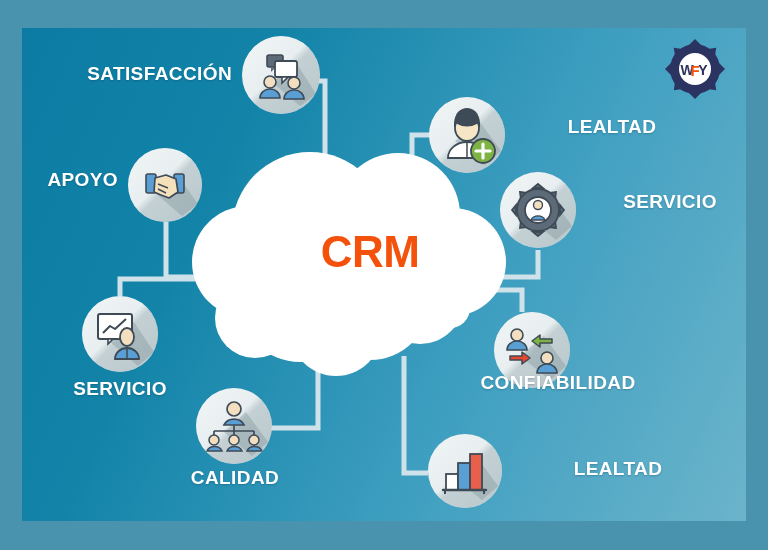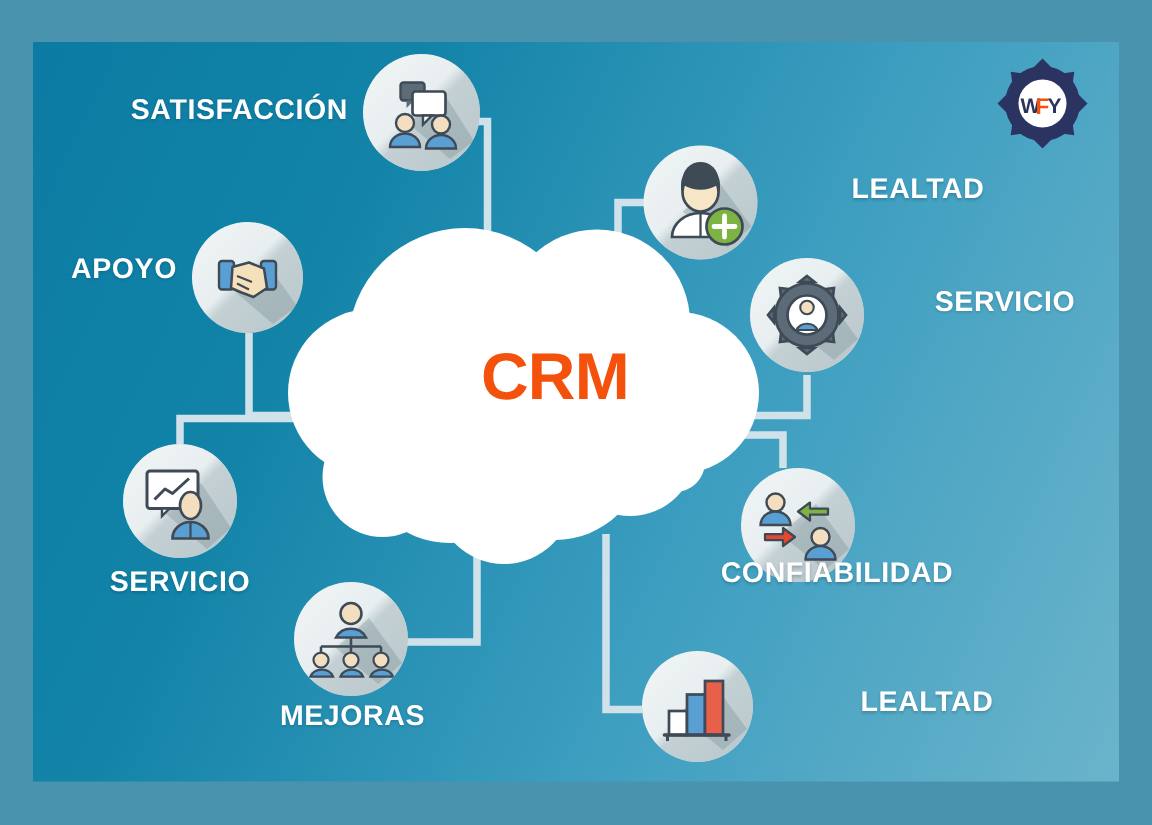--- a/index.html
+++ b/index.html
@@ -199,21 +199,21 @@
         <path d="M28 37 a11 10 0 0 1 20 0 Z" fill="#5a9fd4" stroke="#3e4a56" stroke-width="1.7"></path>
         <path d="M38 37 L38 43 M18 43 L58 43 M18 43 L18 48 M38 43 L38 48 M58 43 L58 48" stroke="#3e4a56" stroke-width="1.7" fill="none"></path>
         <circle cx="18" cy="52" r="5" fill="#f3dfc0" stroke="#3e4a56" stroke-width="1.5"></circle>
         <path d="M11 63 a8 7 0 0 1 15 0 Z" fill="#5a9fd4" stroke="#3e4a56" stroke-width="1.5"></path>
         <circle cx="38" cy="52" r="5" fill="#f3dfc0" stroke="#3e4a56" stroke-width="1.5"></circle>
         <path d="M31 63 a8 7 0 0 1 15 0 Z" fill="#5a9fd4" stroke="#3e4a56" stroke-width="1.5"></path>
         <circle cx="58" cy="52" r="5" fill="#f3dfc0" stroke="#3e4a56" stroke-width="1.5"></circle>
         <path d="M51 63 a8 7 0 0 1 15 0 Z" fill="#5a9fd4" stroke="#3e4a56" stroke-width="1.5"></path>
       </svg>
     </div>
-    <div class="node-label below" style="left:154px; top:468px; width:162px;">MEJORAS</div>
+    <div class="node-label below" style="left:154px; top:468px; width:162px;">CALIDAD</div>
   </div>
 
   <div class="node">
     <div class="node-circle" style="left:429px; top:97px; width:76px; height:76px;">
       <div class="shade"></div>
       <svg viewBox="0 0 76 76">
         <path d="M50 24 L72 54 L56 68 L26 44 Z" fill="rgba(120,142,150,0.35)"></path>
         <path d="M25 26 a13 13 0 0 1 26 0 v4 h-26 Z" fill="#3e4a56"></path>
         <ellipse cx="38" cy="31" rx="12" ry="13" fill="#f7e6c6" stroke="#3e4a56" stroke-width="1.8"></ellipse>
         <path d="M26 26 q12 7 24 0 v-3 a12 12 0 0 0 -24 0 Z" fill="#3e4a56"></path>

